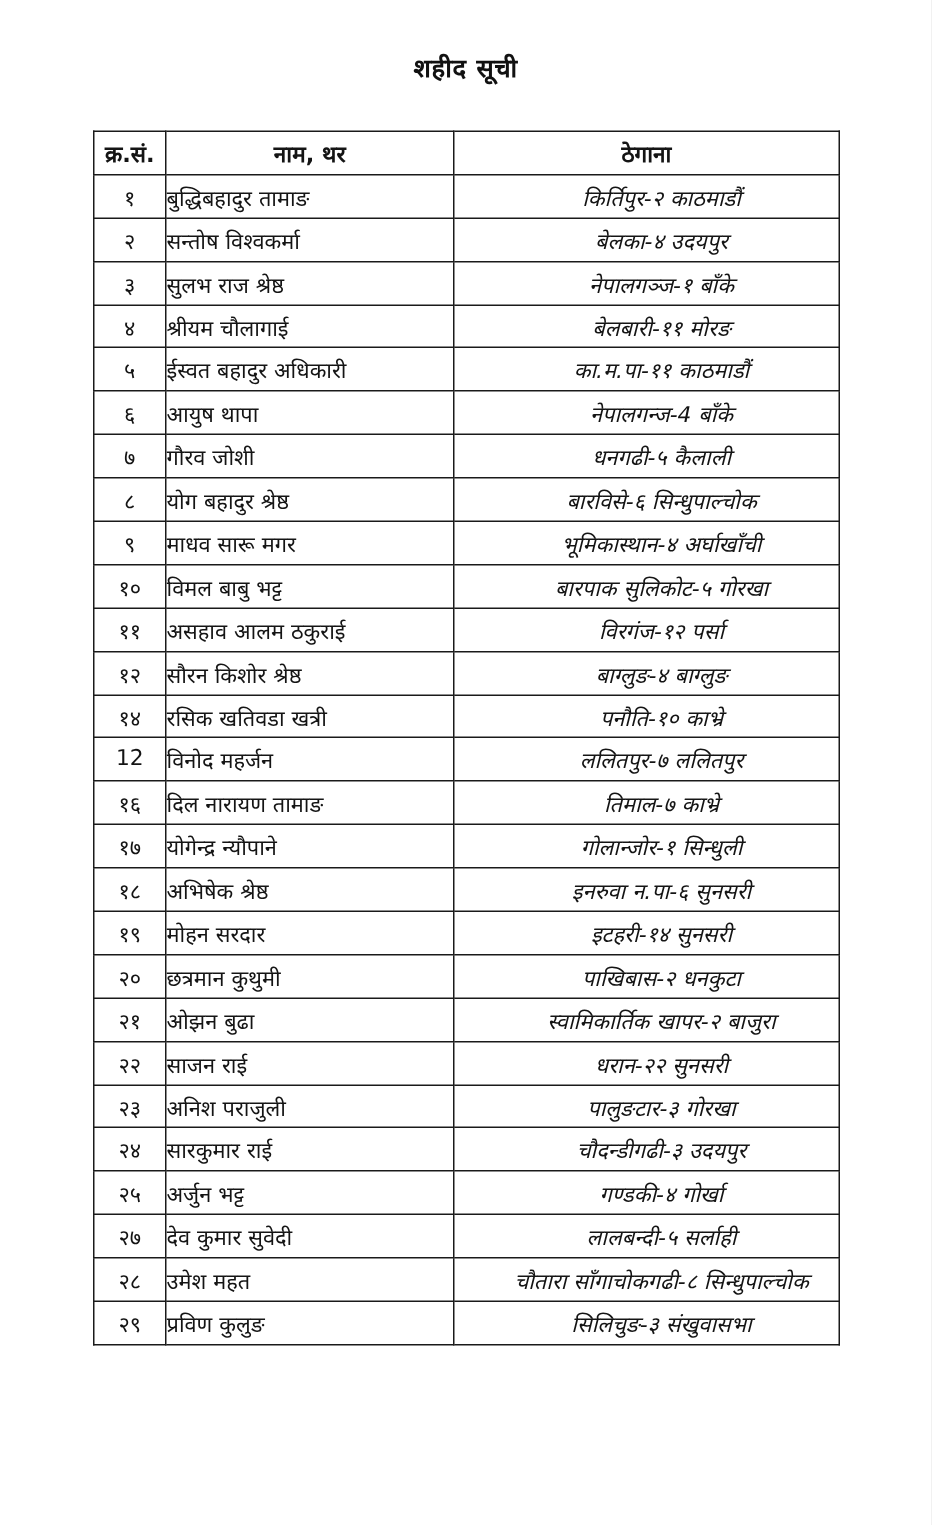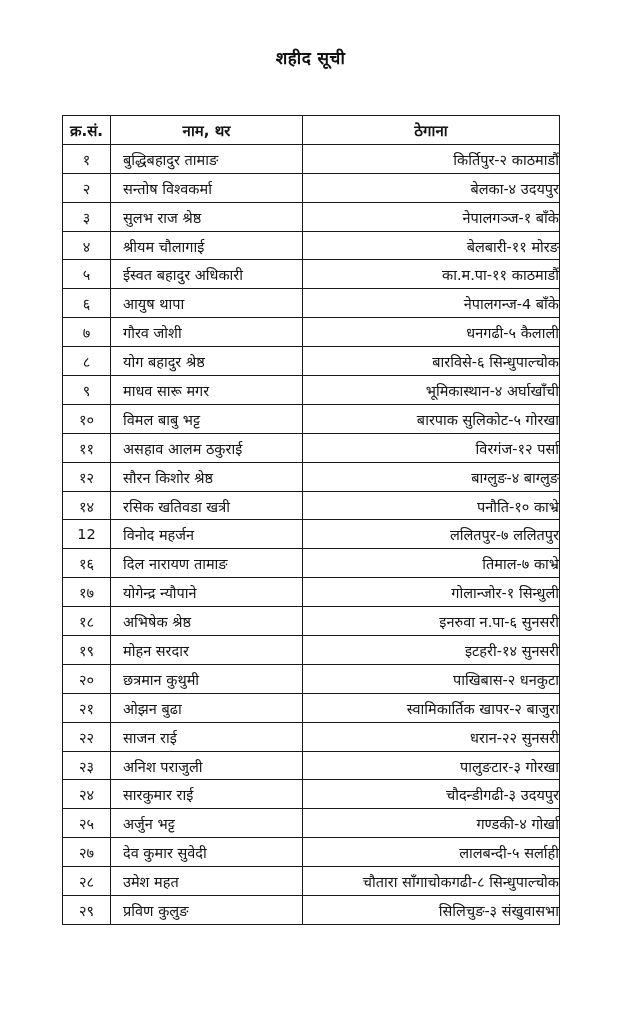--- a/index.html
+++ b/index.html
@@ -11,31 +11,31 @@
     position: relative;
     width: 621px;
     height: 1024px;
     margin: 0 auto;
     background: #ffffff;
     font-family: "DejaVu Sans", "Liberation Sans", sans-serif;
     color: #141414;
     overflow: hidden;
   }
   .doc-title {
-    padding-top: 46px;
+    padding-top: 33px;
     text-align: center;
     font-size: 17px;
     font-weight: bold;
     letter-spacing: 0.5px;
     color: #111111;
   }
   table.martyr-table {
     border-collapse: collapse;
     margin-left: 62px;
-    margin-top: 46px;
+    margin-top: 31px;
     width: 497px;
     table-layout: fixed;
   }
   .martyr-table th,
   .martyr-table td {
     border: 1.6px solid #1a1a1a;
     font-size: 14.5px;
     height: 27.9px;
     padding: 0;
     vertical-align: middle;
@@ -44,22 +44,22 @@
   }
   .martyr-table th {
     font-weight: bold;
     font-size: 15px;
     text-align: center;
   }
   col.col-sn      { width: 48px; }
   col.col-name    { width: 192px; }
   col.col-address { width: 257px; }
   td.sn-cell      { text-align: center; }
-  td.name-cell    { text-align: left; padding-left: 12px; }
-  td.address-cell { text-align: right; padding-left: 20px; }
+  td.name-cell    { text-align: left; }
+  td.address-cell { text-align: center; padding-left: 20px; font-style: italic; }
 </style>
 </head>
 <body>
 
 <div class="page">
 
   <div class="doc-title">शहीद सूची</div>
 
   <table class="martyr-table">
     <colgroup>

